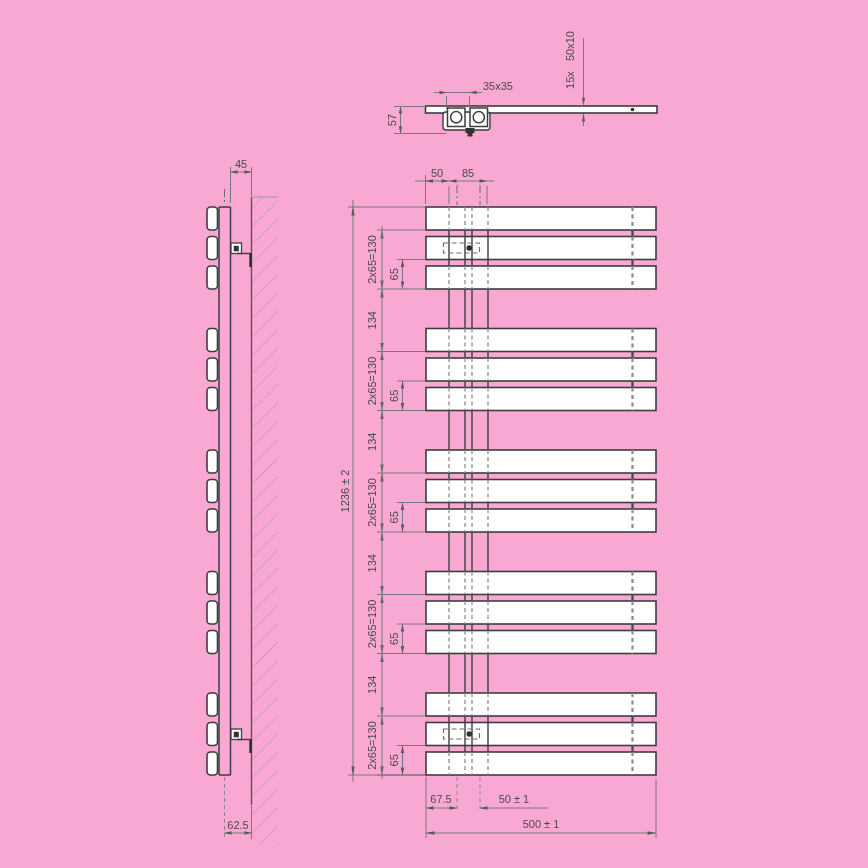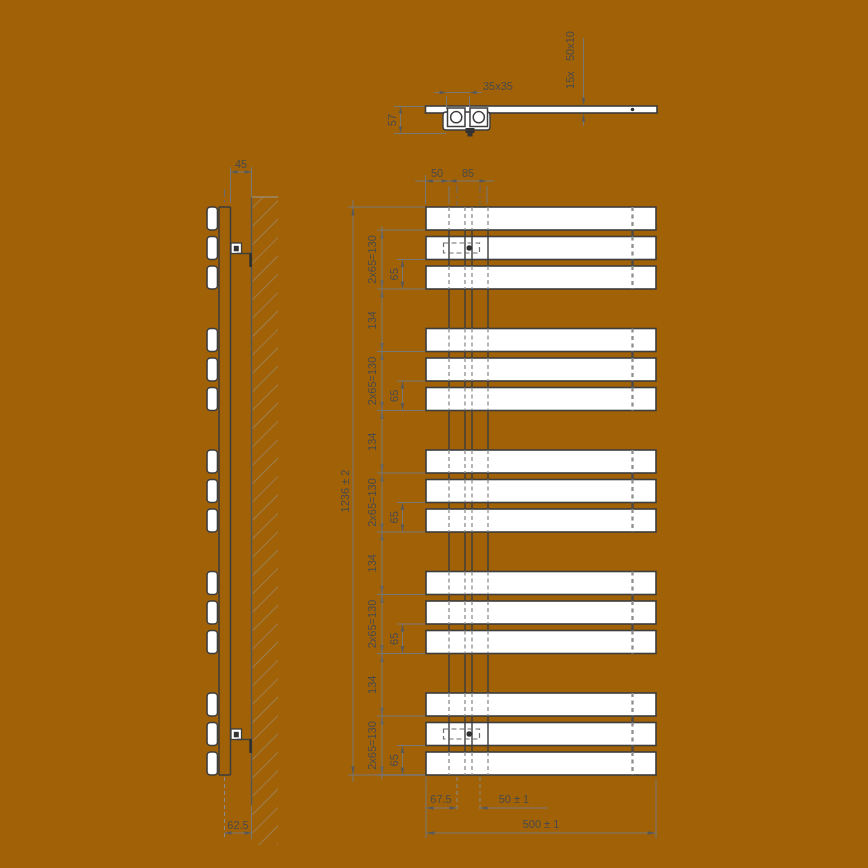--- a/index.html
+++ b/index.html
@@ -1,16 +1,16 @@
 <!DOCTYPE html>
 <html><head>
 <meta charset="utf-8">
 <style>
   html,body{margin:0;padding:0;background:#fff;}
-  .stage{width:868px;height:868px;background:#a16207;position:relative;overflow:hidden;}
+  .stage{width:868px;height:868px;background:#f9a8d4;position:relative;overflow:hidden;}
   svg{display:block;}
   .dimtxt{font-family:"Liberation Sans","DejaVu Sans",sans-serif;font-size:11px;fill:#4a4a4a;}
   .objf{stroke:#3d3d3d;stroke-width:1.6;fill:#ffffff;}
 </style>
 </head>
 <body>
 
 <div class="stage">
 <svg width="868" height="868" viewBox="0 0 868 868">
   <defs>

